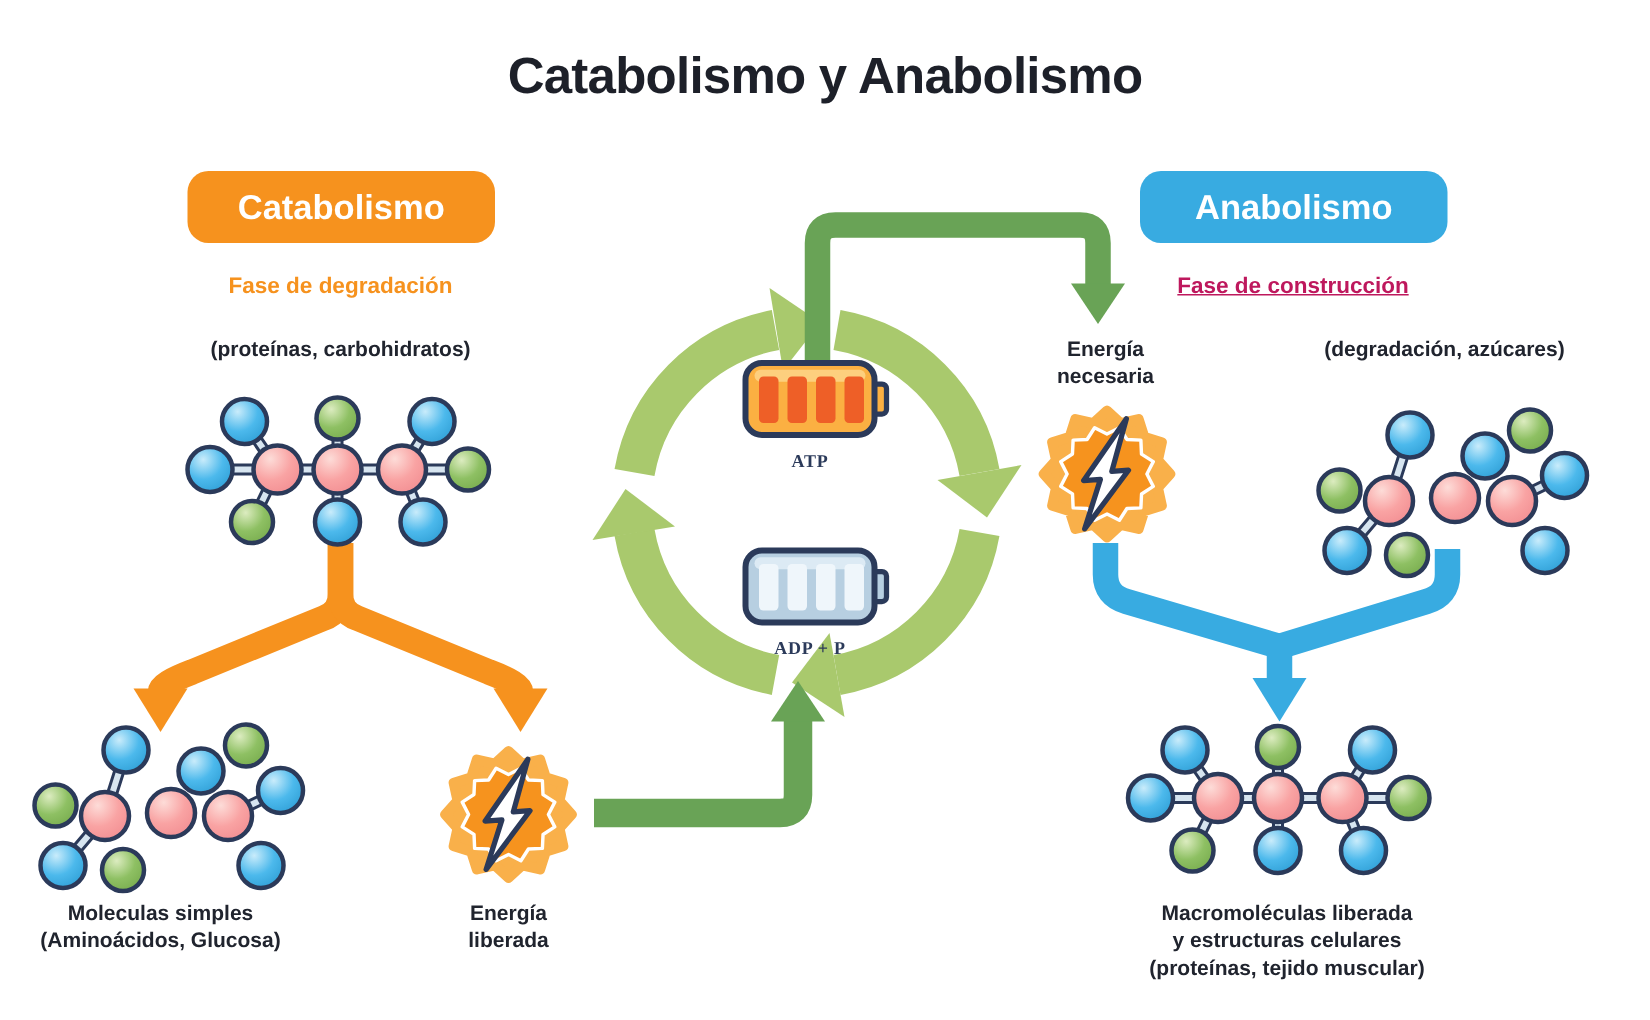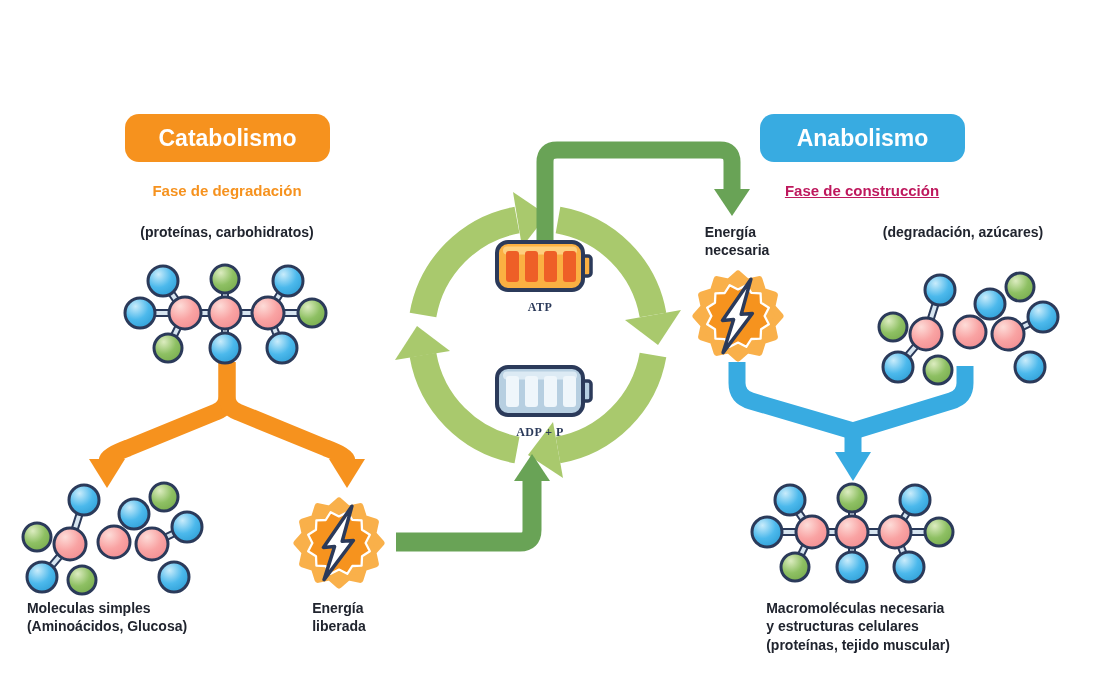--- a/index.html
+++ b/index.html
@@ -5,21 +5,21 @@
   html,body{margin:0;padding:0;background:#fff;}
   .canvas{position:relative;width:1100px;height:680px;background:#ffffff;
           font-family:"Liberation Sans",sans-serif;overflow:hidden;}
   .art{position:absolute;left:0;top:0;width:1100px;height:680px;}
   .title{position:absolute;left:550px;top:32px;transform:translateX(-50%);
          font-size:34px;font-weight:bold;color:#1d2029;letter-spacing:-.5px;white-space:nowrap;}
   .badge{position:absolute;width:205px;height:48px;border-radius:14px;display:flex;
          align-items:center;justify-content:center;color:#fff;font-size:23px;font-weight:bold;}
   .badge-orange{left:125px;top:114px;background:#F6921E;}
   .badge-blue{left:760px;top:114px;background:#38ABE1;}
-  .label{position:absolute;transform:translateX(-50%);font-weight:bold;
+  .label{position:absolute;transform:translateX(-50%);text-align:center;font-weight:bold;
          color:#20242e;font-size:14px;line-height:1.32;white-space:nowrap;}
   .phase{font-size:15px;}
   .phase-orange{color:#F6921E;}
   .phase-blue{color:#be185d;text-decoration:underline;}
   .battery-label{font-family:Liberation Serif, serif;font-size:12px;
                  color:#2B3A5A;letter-spacing:.5px;}
   .bO{stroke:#2B3A5A;stroke-width:8;stroke-linecap:round;fill:none;}
   .bI{stroke:#D7E5F0;stroke-width:4;stroke-linecap:round;fill:none;}
 </style>
 </head>
@@ -165,20 +165,21 @@
     </g>
 
     <g transform="translate(339,543)">
       <use href="#burst"></use>
     </g>
     <g transform="translate(738,316)">
       <use href="#burst"></use>
     </g>
   </svg>
 
+  <div class="title">Catabolismo y Anabolismo</div>
 
   <div class="badge badge-orange">
     <span>Catabolismo</span>
   </div>
   <div class="badge badge-blue">
     <span>Anabolismo</span>
   </div>
 
   <div class="label phase phase-orange" style="left:227px;top:181px;">Fase de degradación</div>
   <div class="label phase phase-blue" style="left:862px;top:181px;">Fase de construcción</div>
@@ -203,18 +204,18 @@
     <div>Moleculas simples</div>
     <div>(Aminoácidos, Glucosa)</div>
   </div>
 
   <div class="label" style="left:339px;top:599px;">
     <div>Energía</div>
     <div>liberada</div>
   </div>
 
   <div class="label" style="left:858px;top:599px;">
-    <div>Macromoléculas necesaria</div>
+    <div>Macromoléculas liberada</div>
     <div>y estructuras celulares</div>
     <div>(proteínas, tejido muscular)</div>
   </div>
 
 </div>
 
 </body></html>

